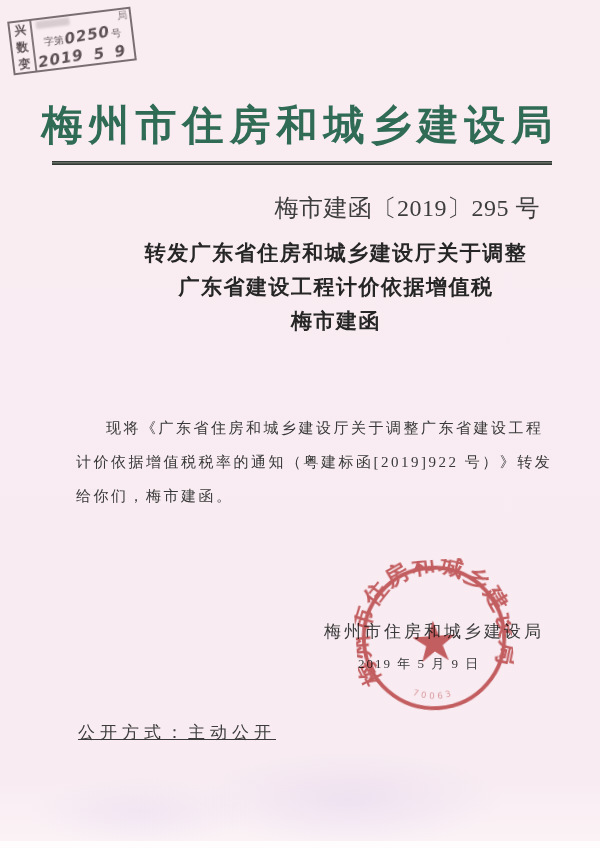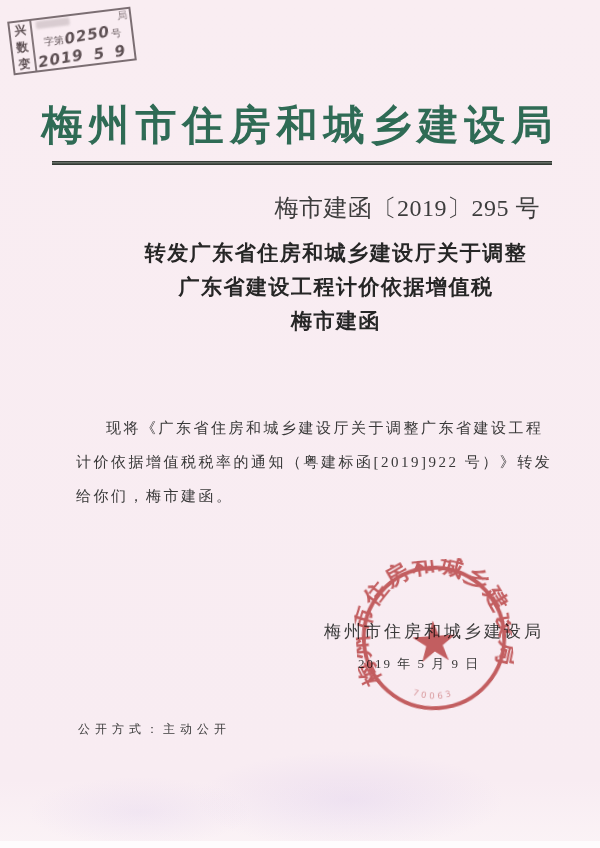--- a/index.html
+++ b/index.html
@@ -83,21 +83,21 @@
   
   .seal{
     position:absolute;left:356px;top:560px;width:156px;height:156px;
     mix-blend-mode:multiply;opacity:0.85;filter:blur(0.5px);
     transform:rotate(-4deg);
   }
 
   
   .footer-line{
     position:absolute;top:721px;left:78px;
-    font-size:12px;letter-spacing:5px;color:#3c3c3c;white-space:nowrap;
+    font-size:17px;letter-spacing:5px;color:#3c3c3c;white-space:nowrap;text-decoration:underline;
   }
 </style>
 </head>
 <body>
 
 <div class="page">
 
   <div class="rstamp">
     <div class="col">
       <span>兴</span>

